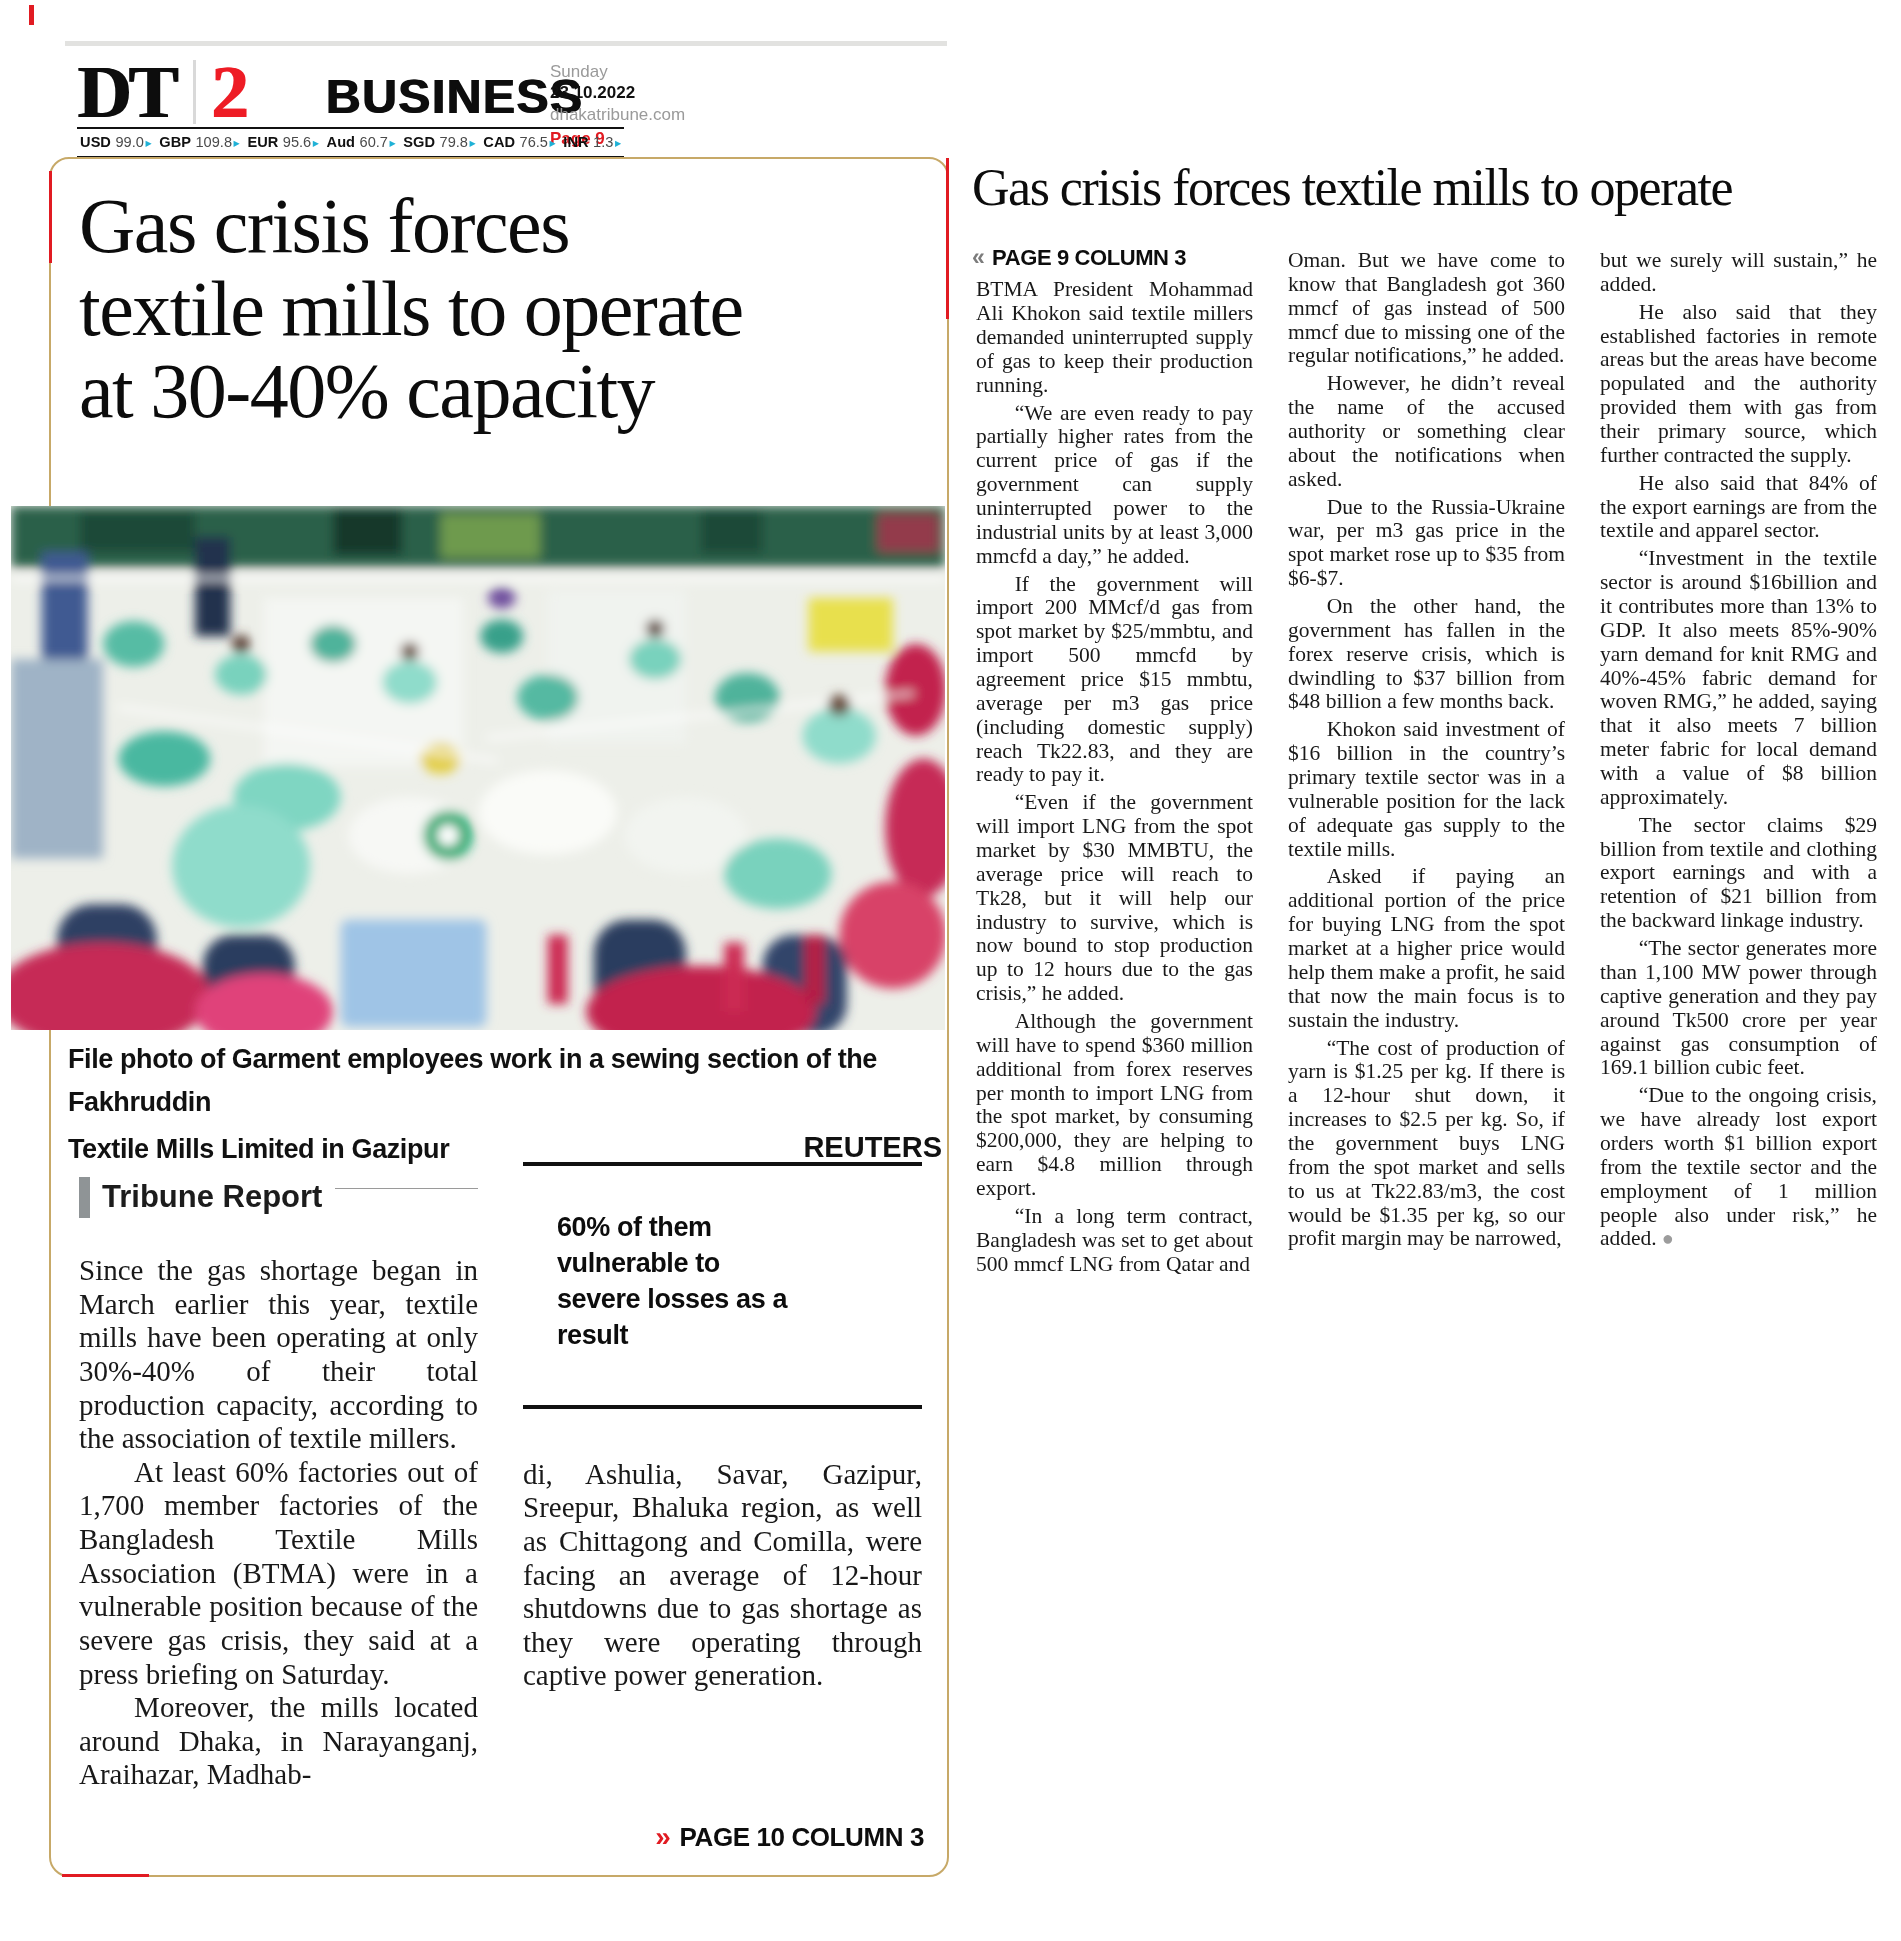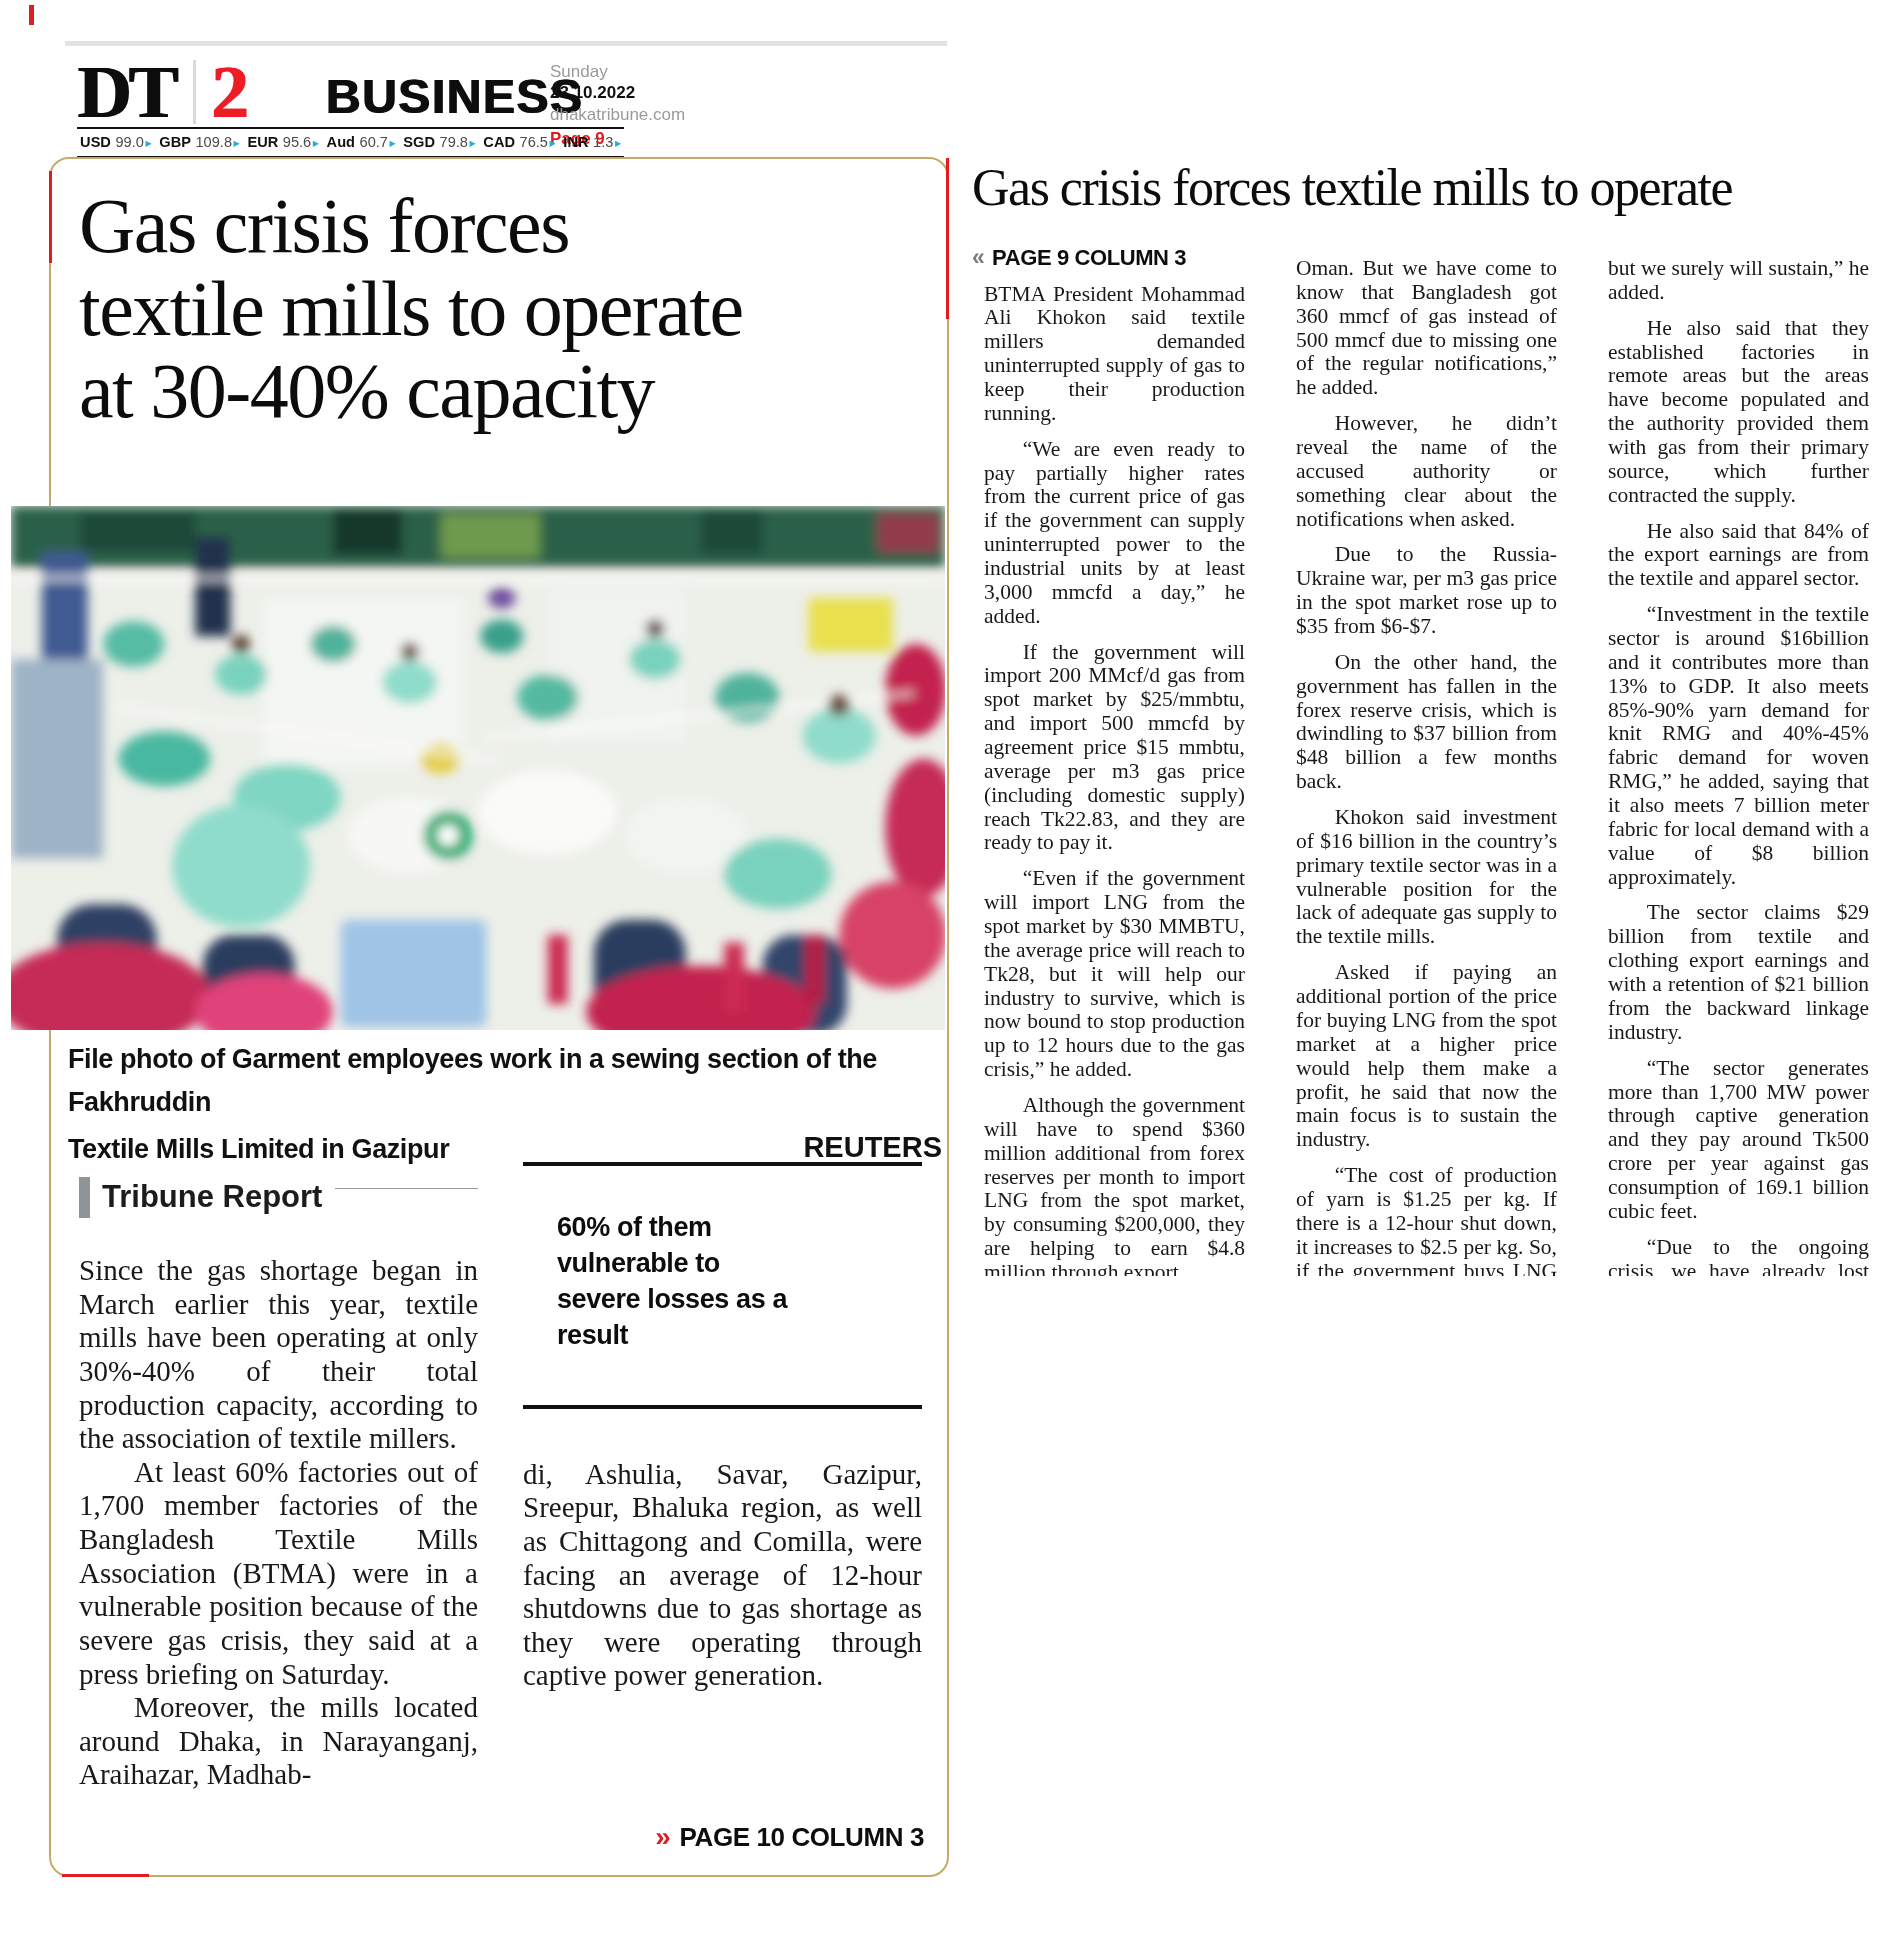--- a/index.html
+++ b/index.html
@@ -55,21 +55,21 @@
   .pull-quote{border-top:4.6px solid #111;border-bottom:4.6px solid #111;padding:44px 0 51px 34px;}
   .pq-line{font-family:"Liberation Sans",sans-serif;font-weight:bold;font-size:27px;line-height:1.33;letter-spacing:-0.4px;color:#0d0d0d;}
   .col2-body{margin-top:49px;}
   .jump-next{position:absolute;right:23px;top:1662px;font-family:"Liberation Sans",sans-serif;font-weight:bold;font-size:26px;letter-spacing:-0.4px;color:#0d0d0d;white-space:nowrap;}
   .jump-next .arrows{color:#e11b22;margin-right:9.2px;font-size:28px;}
 
   
   .cont-headline{position:absolute;left:972px;top:159px;width:920px;font-size:52px;line-height:1.1;letter-spacing:-1.5px;color:#0c0c0c;white-space:nowrap;}
   .cont-cols{position:absolute;left:972px;top:245px;width:909px;display:flex;gap:27px;}
   .ccol{width:285px;height:1031px;overflow:hidden;font-size:21.5px;line-height:1.11;text-align:justify;color:#191919;}
-  .ccol p{margin:12px;}
+  .ccol p{margin:4px;}
   .ccol p + p{text-indent:1.8em;}
   .jump-prev{font-family:"Liberation Sans",sans-serif;font-weight:bold;font-size:22px;letter-spacing:-0.4px;color:#0d0d0d;margin-bottom:7.7px;white-space:nowrap;}
   .jump-prev .arrows{color:#7c7c7c;margin-right:7.7px;font-size:23px;}
   .endmark{color:#9c9c9c;font-size:20px;}
 </style>
 </head>
 <body>
 
 <div id="page">
 
@@ -236,19 +236,19 @@
         <p>Khokon said investment of $16 billion in the country’s primary textile sector was in a vulnerable position for the lack of adequate gas supply to the textile mills.</p>
         <p>Asked if paying an additional portion of the price for buying LNG from the spot market at a higher price would help them make a profit, he said that now the main focus is to sustain the industry.</p>
         <p>“The cost of production of yarn is $1.25 per kg. If there is a 12-hour shut down, it increases to $2.5 per kg. So, if the government buys LNG from the spot market and sells to us at Tk22.83/m3, the cost would be $1.35 per kg, so our profit margin may be narrowed,</p>
       </div>
     <div class="ccol" id="colC">
         <p>but we surely will sustain,” he added.</p>
         <p>He also said that they established factories in remote areas but the areas have become populated and the authority provided them with gas from their primary source, which further contracted the supply.</p>
         <p>He also said that 84% of the export earnings are from the textile and apparel sector.</p>
         <p>“Investment in the textile sector is around $16billion and it contributes more than 13% to GDP. It also meets 85%-90% yarn demand for knit RMG and 40%-45% fabric demand for woven RMG,” he added, saying that it also meets 7 billion meter fabric for local demand with a value of $8 billion approximately.</p>
         <p>The sector claims $29 billion from textile and clothing export earnings and with a retention of $21 billion from the backward linkage industry.</p>
-        <p>“The sector generates more than 1,700 MW power through captive generation and they pay around Tk500 crore per year against gas consumption of 169.1 billion cubic feet.</p>
+        <p>“The sector generates more than 1,100 MW power through captive generation and they pay around Tk500 crore per year against gas consumption of 169.1 billion cubic feet.</p>
         <p>“Due to the ongoing crisis, we have already lost export orders worth $1 billion export from the textile sector and the employment of 1 million people also under risk,” he added.<span class="endmark"> ●</span></p>
       </div>
   </div>
 
 </div>
 
 
 </body></html>

